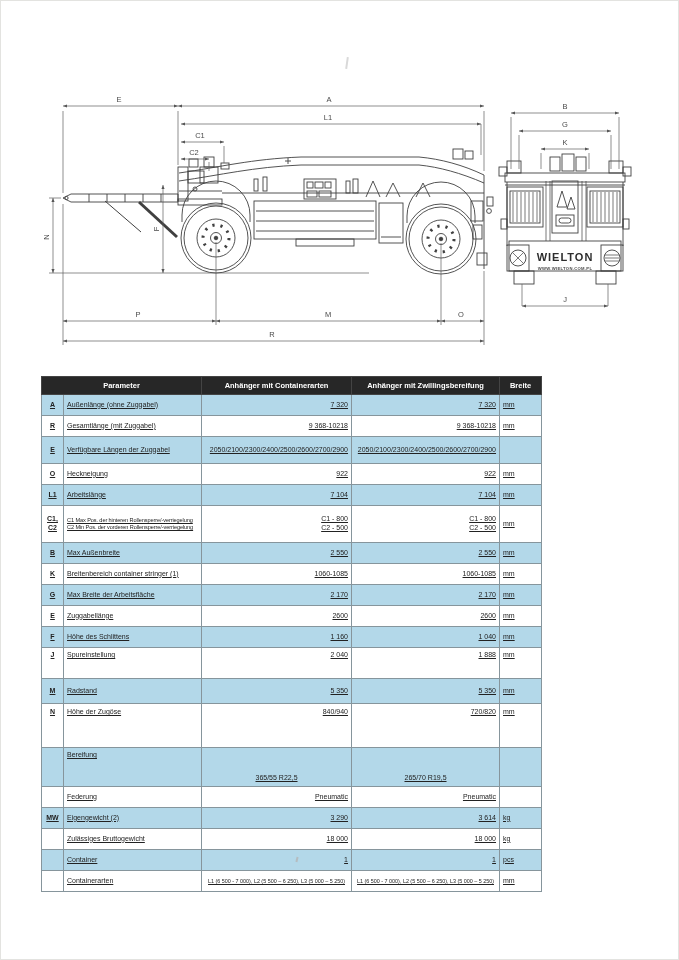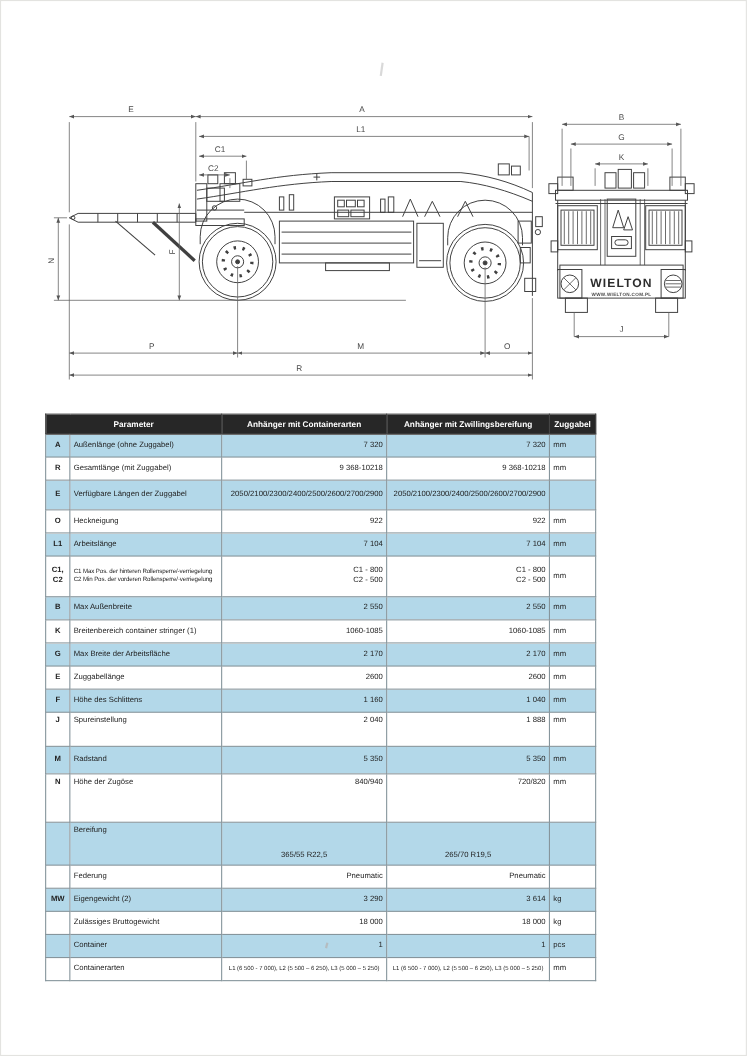--- a/index.html
+++ b/index.html
@@ -11,20 +11,21 @@
   
   svg.drawing{position:absolute;top:0;left:0;}
   .dimlabel{font-size:7.5px;fill:#4a4a4a;font-family:"Liberation Sans",sans-serif;}
   .brandtext{font-size:11px;font-weight:bold;fill:#2d2d2d;letter-spacing:1px;font-family:"Liberation Sans",sans-serif;}
   .brandurl{font-size:4.2px;font-weight:bold;fill:#4a4a4a;letter-spacing:.3px;font-family:"Liberation Sans",sans-serif;}
   
   table.spec{
     position:absolute;top:375px;left:40px;width:500px;
     border-collapse:collapse;table-layout:fixed;
     border:1.5px solid #4c4c4c;
+    text-decoration:underline;
   }
   table.spec th{
     background:#272727;color:#fff;font-size:7.5px;font-weight:bold;
     height:15px;padding:1px 2px;border:1px solid #444;text-align:center;
   }
   table.spec td{
     border:1px solid #86959c;font-size:7px;padding:1px 3px;
     height:18px;vertical-align:middle;white-space:pre-line;line-height:1.25;
     overflow:hidden;
   }
@@ -232,21 +233,21 @@
         <col style="width:138px">
         <col style="width:150px">
         <col style="width:148px">
         <col style="width:42px">
     </colgroup>
     <thead>
       <tr>
         <th colspan="2">Parameter</th>
         <th>Anhänger mit Containerarten</th>
         <th>Anhänger mit Zwillingsbereifung</th>
-        <th>Zuggabel</th>
+        <th>Breite</th>
       </tr>
     </thead>
     <tbody>
         <tr class="shade">
           <td class="letter">A</td>
           <td class="parameter">Außenlänge (ohne Zuggabel)</td>
           <td class="single">7 320</td>
           <td class="twin">7 320</td>
           <td class="unit">mm</td>
         </tr>

